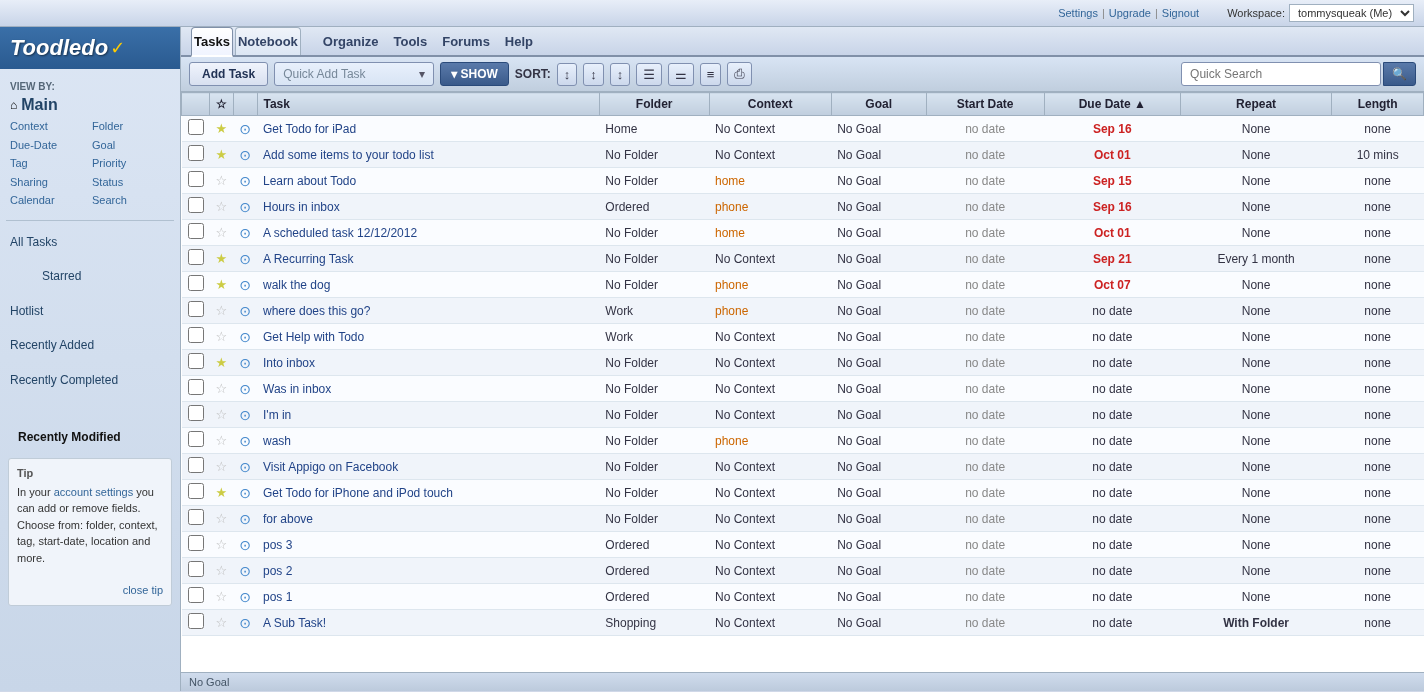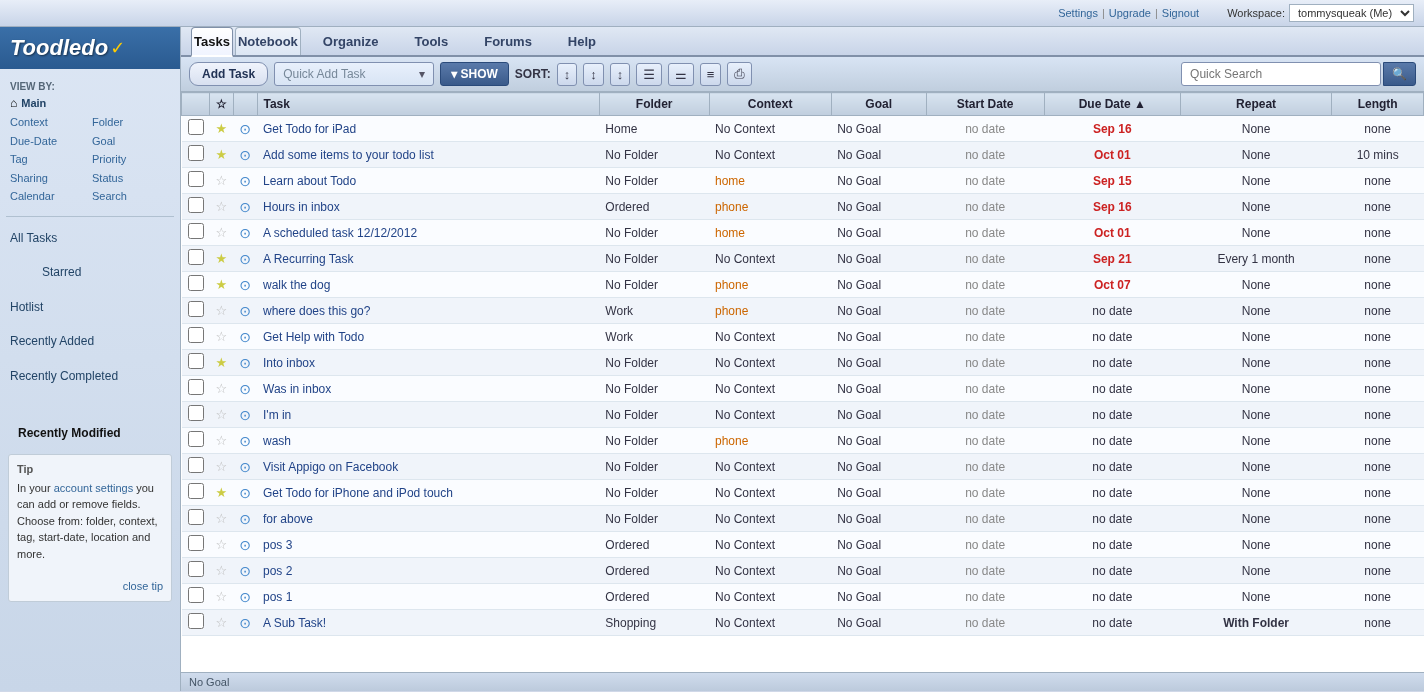--- a/index.html
+++ b/index.html
@@ -153,21 +153,21 @@
       background: linear-gradient(to bottom, #ffffff, #f0f4ff);
       color: #111;
       border-color: #8090a8;
       border-bottom: 2px solid white;
       margin-bottom: -2px;
       z-index: 1;
     }
     .tab-links {
       margin-left: 20px;
       display: flex;
-      gap: 36px;
+      gap: 15px;
       padding-bottom: 6px;
       align-items: center;
     }
     .tab-links a {
       color: #334466;
       text-decoration: none;
       font-size: 13px;
       font-weight: bold;
     }
 
@@ -176,21 +176,21 @@
       background: linear-gradient(to bottom, #d8e4f4, #c0cede);
       border-bottom: 1px solid #a0b0c0;
       padding: 5px 8px;
       display: flex;
       align-items: center;
       gap: 6px;
     }
     .add-task-btn {
       background: linear-gradient(to bottom, #f0f4fc, #d8e0f0);
       border: 1px solid #8090b0;
-      border-radius: 9px;
+      border-radius: 3px;
       padding: 4px 12px;
       font-size: 12px;
       font-weight: bold;
       color: #223355;
       cursor: pointer;
     }
 
     .quick-add-input {
       background: linear-gradient(to bottom, #e8f0fc, #d8e4f4);
       border: 1px solid #8090b0;
@@ -337,21 +337,21 @@
   <div class="sidebar">
     <div class="logo-area">
       <span class="logo-text">Toodledo</span>
       <span class="logo-check">✓</span>
     </div>
 
     <div class="sidebar-section">
       <div class="view-by-label">VIEW BY:</div>
       <div style="display:flex; align-items:center; gap:4px; margin-bottom:4px;">
         <span class="home-icon">⌂</span>
-        <a style="color:#224466;font-weight:bold;text-decoration:none;font-size:11px;">Main</a>
+        <a style="color:#224466;font-weight:bold;text-decoration:none;font-size:16px;">Main</a>
       </div>
       <div class="view-by-grid">
         <a>Context</a>
         <a>Folder</a>
         <a>Due-Date</a>
         <a>Goal</a>
         <a>Tag</a>
         <a>Priority</a>
         <a>Sharing</a>
         <a>Status</a>

